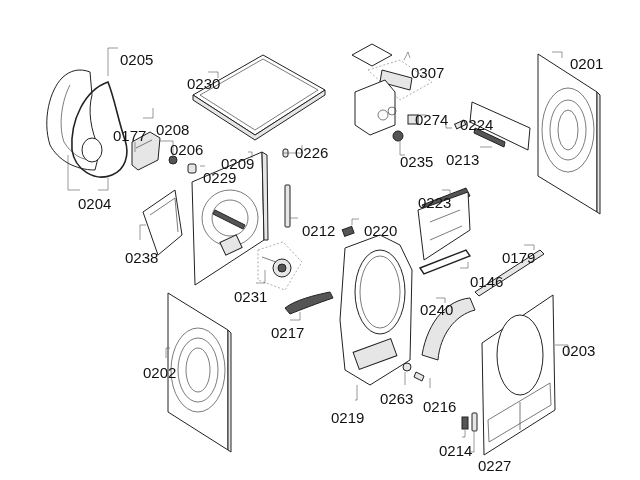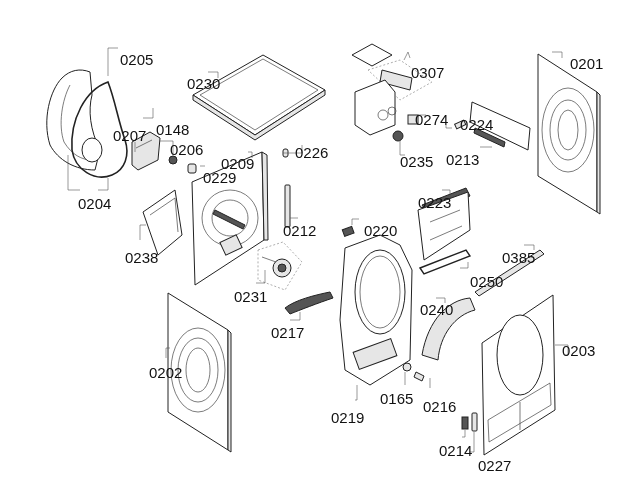--- a/index.html
+++ b/index.html
@@ -195,41 +195,41 @@
     <path class="leader" d="M405 385 L405 372"></path>
     <path class="leader" d="M430 388 L430 378"></path>
     <path class="leader" d="M565 355 L568 355 L568 345 L555 345"></path>
     <path class="leader" d="M462 437 L465 437 L465 430"></path>
     <path class="leader" d="M470 452 L474 452 L474 432"></path>
   </g>
 </svg>
 
 <div class="lbl" style="left:120px;top:43px">0205</div>
 <div class="lbl" style="left:78px;top:187px">0204</div>
-<div class="lbl" style="left:113px;top:119px">0207</div>
-<div class="lbl" style="left:156px;top:113px">0148</div>
+<div class="lbl" style="left:113px;top:119px">0177</div>
+<div class="lbl" style="left:156px;top:113px">0208</div>
 <div class="lbl" style="left:170px;top:133px">0206</div>
 <div class="lbl" style="left:203px;top:161px">0229</div>
 <div class="lbl" style="left:187px;top:67px">0230</div>
 <div class="lbl" style="left:295px;top:136px">0226</div>
 <div class="lbl" style="left:221px;top:147px">0209</div>
 <div class="lbl" style="left:125px;top:241px">0238</div>
-<div class="lbl" style="left:283px;top:214px">0212</div>
+<div class="lbl" style="left:302px;top:214px">0212</div>
 <div class="lbl" style="left:234px;top:280px">0231</div>
 <div class="lbl" style="left:271px;top:316px">0217</div>
-<div class="lbl" style="left:149px;top:356px">0202</div>
+<div class="lbl" style="left:143px;top:356px">0202</div>
 <div class="lbl" style="left:411px;top:56px">0307</div>
 <div class="lbl" style="left:415px;top:103px">0274</div>
 <div class="lbl" style="left:460px;top:108px">0224</div>
 <div class="lbl" style="left:446px;top:143px">0213</div>
 <div class="lbl" style="left:400px;top:145px">0235</div>
 <div class="lbl" style="left:570px;top:47px">0201</div>
 <div class="lbl" style="left:418px;top:186px">0223</div>
-<div class="lbl" style="left:470px;top:265px">0250</div>
-<div class="lbl" style="left:502px;top:241px">0385</div>
+<div class="lbl" style="left:470px;top:265px">0146</div>
+<div class="lbl" style="left:502px;top:241px">0179</div>
 <div class="lbl" style="left:420px;top:293px">0240</div>
 <div class="lbl" style="left:364px;top:214px">0220</div>
 <div class="lbl" style="left:331px;top:401px">0219</div>
-<div class="lbl" style="left:380px;top:382px">0165</div>
+<div class="lbl" style="left:380px;top:382px">0263</div>
 <div class="lbl" style="left:423px;top:390px">0216</div>
 <div class="lbl" style="left:562px;top:334px">0203</div>
 <div class="lbl" style="left:439px;top:434px">0214</div>
 <div class="lbl" style="left:478px;top:449px">0227</div>
 
 </body></html>

